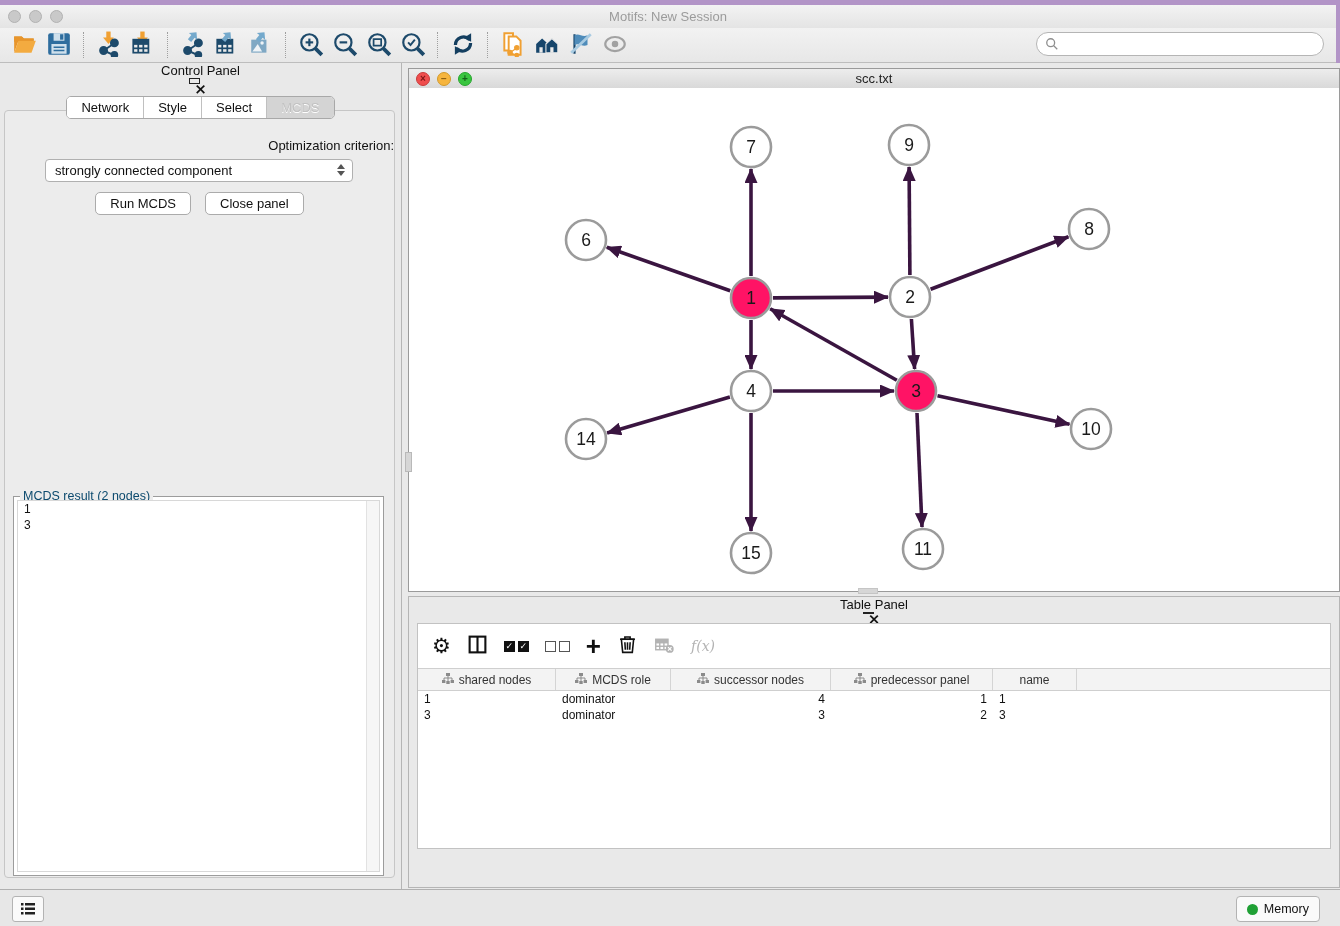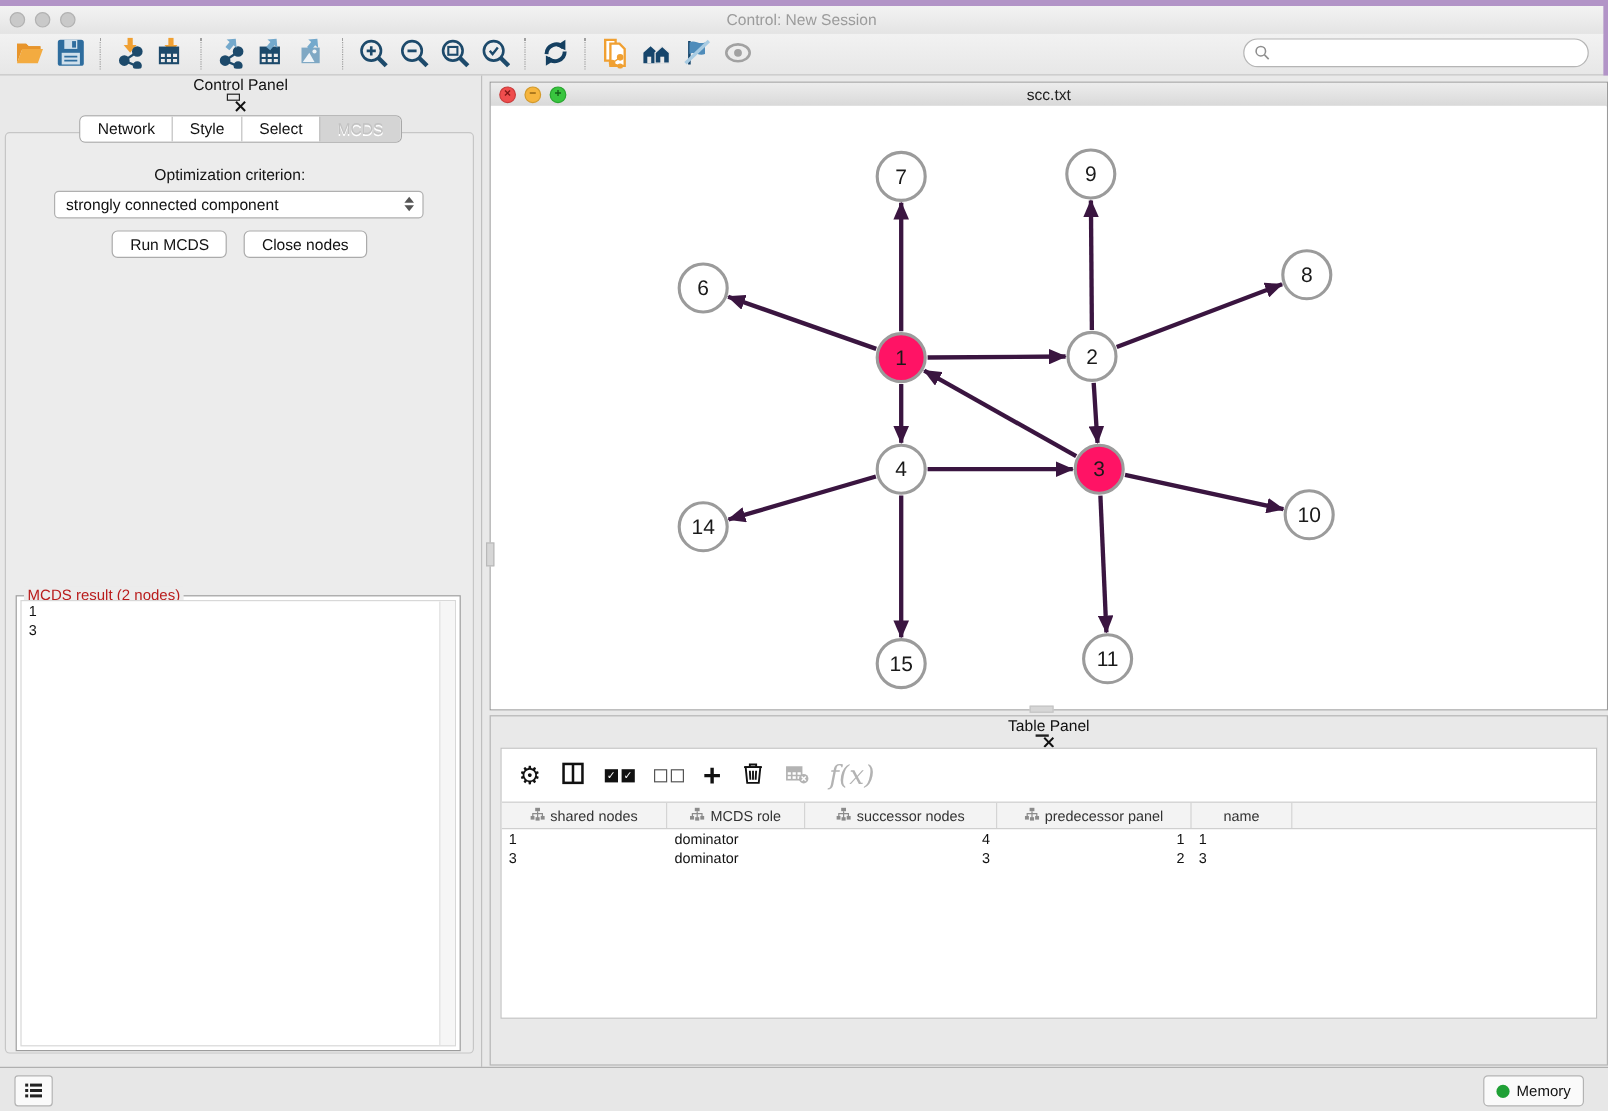--- a/index.html
+++ b/index.html
@@ -30,31 +30,31 @@
   .panel-header{height:30px;display:flex;align-items:center;padding:0 10px;flex-direction:column;}
   .panel-title{font-size:13px;color:#111;flex:1;}
   .float-icon{width:9px;height:9px;border:1.5px solid #222;margin-right:12px;cursor:pointer;}
   .close-icon{font-size:15px;font-weight:bold;color:#111;line-height:9px;cursor:pointer;}
   .seg-tabs{display:flex;border:1px solid #a8a8a8;border-radius:5px;overflow:hidden;background:#fff;}
   .seg-tab{padding:3px 14px;font-size:13px;color:#111;border-left:1px solid #c0c0c0;cursor:pointer;background:#fff;}
   .seg-tab:first-child{border-left:none;}
   .seg-tab.sel{background:#d4d4d4;color:#c2c2c2;text-shadow:0 1px 0 #fff;}
   #cp-tabs-row{left:0;top:33px;width:100%;display:flex;justify-content:center;z-index:3;}
   #cp-content{left:4px;right:6px;top:47px;bottom:12px;background:#ececec;border:1px solid #c6c6c6;border-radius:4px;}
-  #opt-label{left:0;right:16px;top:27px;text-align:center;font-size:13px;color:#111;}
+  #opt-label{left:0;right:0;top:27px;text-align:right;font-size:13px;color:#111;}
   #opt-select{left:40px;top:48px;width:308px;height:23px;background:#fff;border:1px solid #b0b0b0;border-radius:4px;
               display:flex;align-items:center;padding-left:9px;box-sizing:border-box;font-size:13px;color:#111;cursor:pointer;}
   .stepper{position:absolute;right:7px;top:4px;display:flex;flex-direction:column;gap:2px;}
   .tri-up{width:0;height:0;border-left:4px solid transparent;border-right:4px solid transparent;border-bottom:5px solid #555;}
   .tri-down{width:0;height:0;border-left:4px solid transparent;border-right:4px solid transparent;border-top:5px solid #555;}
   #cp-buttons{left:0;right:0;top:81px;display:flex;justify-content:center;gap:14px;}
   .push-btn{background:#fff;border:1px solid #ababab;border-radius:5px;font-size:13px;color:#111;
             padding:3px 14px;cursor:pointer;font-family:inherit;}
   #result-group{left:8px;right:10px;top:385px;height:378px;border:1px solid #9c9c9c;background:#fff;}
-  #result-legend{position:absolute;top:-8px;left:6px;background:#ececec;padding:0 3px;font-size:12.5px;color:#b91c1c;}
+  #result-legend{position:absolute;top:-8px;left:6px;background:#ececec;padding:0 3px;font-size:12.5px;color:#0c4a6e;}
   #result-area{position:absolute;inset:3px;background:#fff;border:1px solid #d8d8d8;overflow:hidden;}
   .result-line{font-size:12px;color:#111;padding:1px 0 0 6px;line-height:15px;}
   #result-scrollbar{position:absolute;top:0;bottom:0;right:0;width:12px;background:#f6f6f6;border-left:1px solid #e2e2e2;}
   
   #right-area{left:402px;top:63px;right:0;bottom:36px;background:#e9e9e9;}
   #net-window{left:6px;top:5px;right:0;height:524px;background:#fff;border:1px solid #9a9a9a;box-sizing:border-box;}
   #net-titlebar{height:19px;background:linear-gradient(#ededed,#d9d9d9);border-bottom:1px solid #a5a5a5;
                 display:flex;align-items:center;position:relative;}
   .win-dot{width:12px;height:12px;border-radius:50%;margin-left:7px;display:flex;align-items:center;justify-content:center;
            font-size:10px;font-weight:bold;line-height:1;cursor:pointer;}
@@ -67,21 +67,21 @@
   .splitter-h{width:5px;height:18px;background:#d6d6d6;border:1px solid #b9b9b9;left:-4px;top:383px;}
   .splitter-b{width:18px;height:4px;background:#d6d6d6;border:1px solid #c5c5c5;left:449px;bottom:-3px;}
   
   #table-panel{left:6px;top:533px;right:0;bottom:2px;background:#e9e9e9;border:1px solid #b5b5b5;box-sizing:border-box;}
   #tp-content{left:8px;right:8px;top:26px;bottom:38px;background:#fff;border:1px solid #c2c2c2;overflow:hidden;}
   #tp-toolbar{height:44px;display:flex;align-items:center;gap:16px;padding-left:14px;}
   .tp-icon{display:flex;align-items:center;justify-content:center;cursor:pointer;border:none;background:none;padding:0;}
   .tp-icon svg{width:21px;height:21px;}
   .gear-glyph{font-size:21px;color:#111;line-height:1;font-family:"DejaVu Sans",sans-serif;}
   .plus-glyph{font-size:26px;font-weight:bold;color:#111;line-height:1;}
-  .fx-glyph{font-family:"DejaVu Serif",serif;font-style:italic;font-size:22px;color:#b3b3b3;}
+  .fx-glyph{font-family:"DejaVu Serif",serif;font-style:italic;font-size:14px;color:#b3b3b3;}
   .cb-pair{display:flex;gap:3px;}
   .cb{width:11px;height:11px;box-sizing:border-box;display:flex;align-items:center;justify-content:center;}
   .cb.filled{background:#111;color:#fff;font-size:9px;}
   .cb.empty{border:1.5px solid #555;background:#fff;}
   #tp-thead{display:flex;height:21px;background:#f3f3f3;border-top:1px solid #cfcfcf;border-bottom:1px solid #cfcfcf;}
   .th{display:flex;align-items:center;justify-content:center;gap:5px;font-size:12px;color:#333;
       border-right:1px solid #d4d4d4;box-sizing:border-box;cursor:pointer;}
   .th svg{width:12px;height:11px;}
   .tr{display:flex;height:16px;}
   .td{font-size:12px;color:#111;box-sizing:border-box;padding:0 6px;line-height:16px;overflow:hidden;}
@@ -98,21 +98,21 @@
 </head>
 <body>
 
 <div class="abs" id="desktop-strip"></div>
 <div class="abs" id="desktop-strip-right"></div>
 
 <div class="abs" id="titlebar">
   <div class="tl-dot"></div>
   <div class="tl-dot"></div>
   <div class="tl-dot"></div>
-  <div id="app-title">Control: New Session</div>
+  <div id="app-title">Motifs: New Session</div>
 </div>
 
 <div class="abs" id="toolbar">
 
   <button class="tb-btn">
       <span><svg viewBox="0 0 24 24">
           <path d="M2 5h7l2 2h9v3H2z" fill="#d98a20"></path>
           <path d="M2 20V5h7l2 2h9v2H6L2 20z" fill="#e8952b"></path>
           <path d="M6 9h16l-4 11H2z" fill="#f3ab40"></path>
         </svg></span>
@@ -318,21 +318,21 @@
     <div class="abs" id="opt-label">Optimization criterion:</div>
     <div class="abs" id="opt-select">
       <span>strongly connected component</span>
       <span class="stepper">
         <span class="tri-up"></span>
           <span class="tri-down"></span>
       </span>
     </div>
     <div class="abs" id="cp-buttons">
       <button class="push-btn">Run MCDS</button>
-      <button class="push-btn">Close nodes</button>
+      <button class="push-btn">Close panel</button>
     </div>
     <div class="abs" id="result-group">
       <span id="result-legend">MCDS result (2 nodes)</span>
       <div id="result-area">
         <div id="result-lines">
             <div class="result-line">1</div>
             <div class="result-line">3</div>
           </div>
         <div id="result-scrollbar"></div>
       </div>

